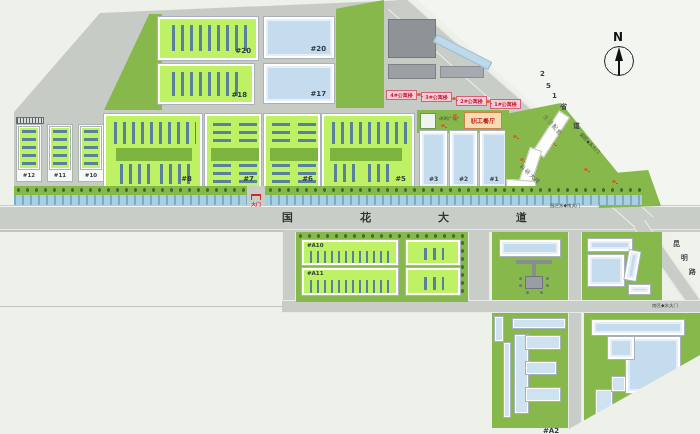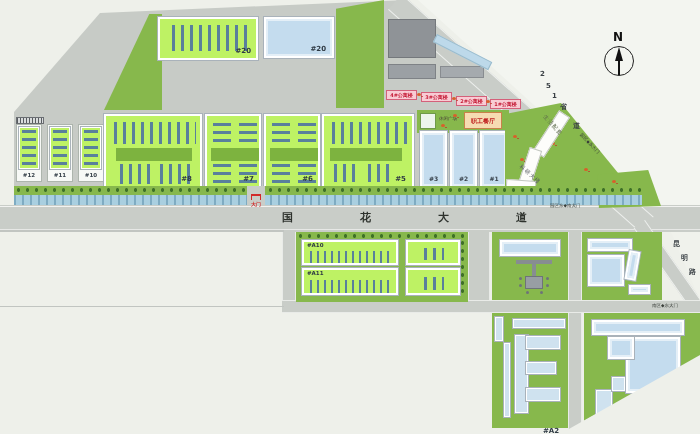--- a/index.html
+++ b/index.html
@@ -71,20 +71,27 @@
   <div class="green" style="left:104px;top:14px;width:58px;height:96px;clip-path:polygon(78% 0,100% 0,100% 100%,0 100%)"></div>
   <div class="green" style="left:336px;top:0;width:48px;height:108px;clip-path:polygon(0 8%,100% 0,100% 100%,0 100%)"></div>
 
   <div class="bldg" style="left:158px;top:17px;width:100px;height:43px">
     <div class="vbars" style="left:12px;top:6px;width:76px;height:26px"></div>
     <span class="lbl" style="right:5px;bottom:3px">#20</span>
   </div>
   <div class="plain" style="left:264px;top:17px;width:70px;height:41px">
     <span class="lbl" style="right:6px;bottom:3px">#20</span>
   </div>
+  <div class="bldg" style="left:158px;top:64px;width:96px;height:40px">
+    <div class="vbars" style="left:12px;top:6px;width:72px;height:24px"></div>
+    <span class="lbl" style="right:5px;bottom:3px">#18</span>
+  </div>
+  <div class="plain" style="left:264px;top:64px;width:70px;height:39px">
+    <span class="lbl" style="right:6px;bottom:3px">#17</span>
+  </div>
 
   <div class="abs" style="left:388px;top:19px;width:48px;height:39px;background:#8f9397;border:1px solid #74787c"></div>
   <div class="abs" style="left:388px;top:64px;width:48px;height:15px;background:#9ba0a4;border:1px solid #7e8286"></div>
   <div class="abs" style="left:440px;top:66px;width:44px;height:12px;background:#a5aaae;border:1px solid #888c90"></div>
   <div class="abs" style="left:437px;top:34px;width:62px;height:9px;background:#bdd9ea;border:1px solid #9bbccd;
               transform:rotate(27deg);transform-origin:0 0"></div>
 
   <div class="apt" style="left:386px;top:90px">
     <span>4#公寓楼</span></div>
   <div class="apt" style="left:421px;top:92px">

